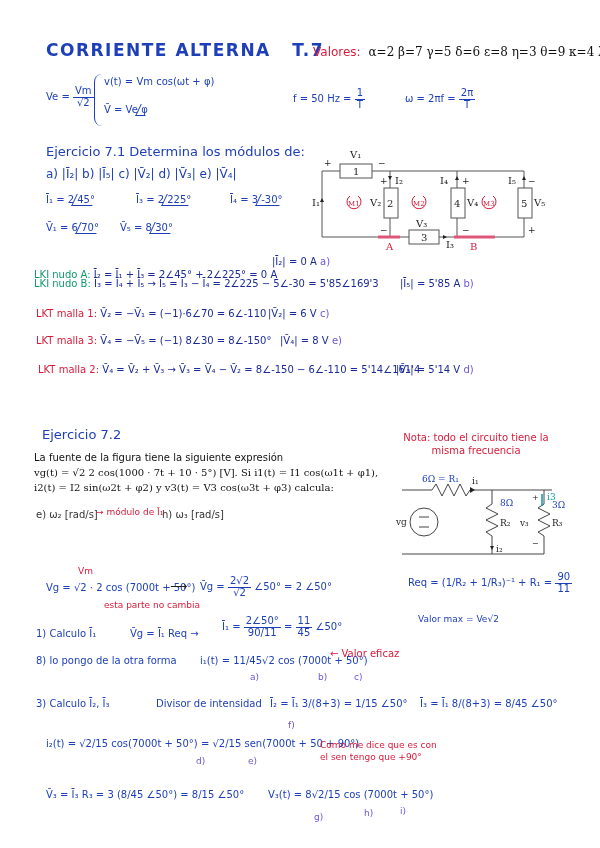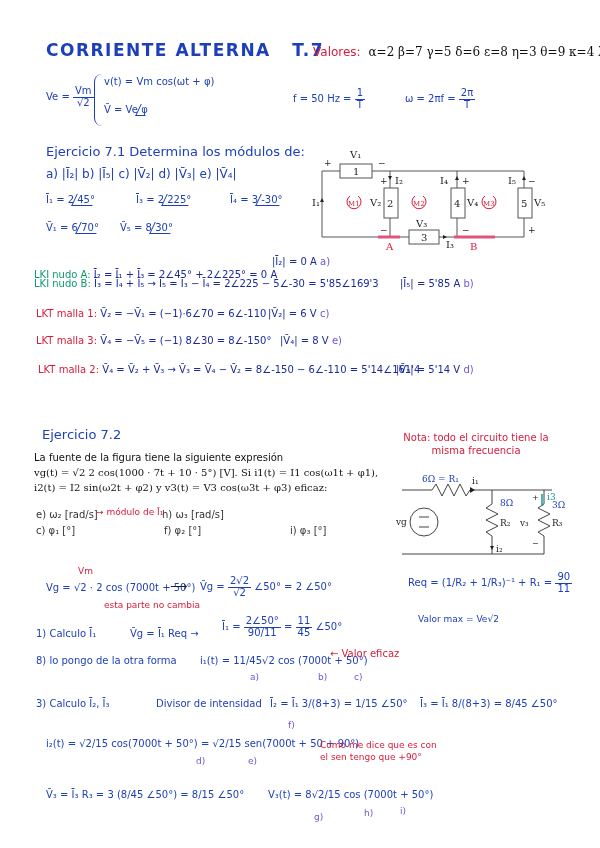--- a/index.html
+++ b/index.html
@@ -190,31 +190,26 @@
 <div class="abs f10" style="left:396px;top:364px;">
   <span class="navy">|V̄₃| = 5'14 V</span>
   <span class="violet">d)</span>
 </div>
 
 <div class="abs blue f13" style="left:42px;top:427px;">Ejercicio 7.2</div>
 <div class="abs red f10" style="left:396px;top:432px;white-space:normal;width:160px;text-align:center;line-height:1.25;">Nota: todo el circuito tiene la misma frecuencia</div>
 
 <div class="abs black f10" style="left:34px;top:452px;">La fuente de la figura tiene la siguiente expresión</div>
 <div class="abs black f10 serif" style="left:34px;top:467px;">vg(t) = √2 2 cos(1000 · 7t + 10 · 5°) [V]. Si i1(t) = I1 cos(ω1t + φ1),</div>
-<div class="abs black f10 serif" style="left:34px;top:482px;">i2(t) = I2 sin(ω2t + φ2) y v3(t) = V3 cos(ω3t + φ3) eficaz:</div>
+<div class="abs black f10 serif" style="left:34px;top:482px;">i2(t) = I2 sin(ω2t + φ2) y v3(t) = V3 cos(ω3t + φ3) calcula:</div>
 
 <div class="abs f10" style="left:36px;top:509px;width:340px;">
   <div style="display:flex;height:16px;">
     <span style="width:126px;color:#333;">e)  ω₂ [rad/s]</span>
     <span style="color:#333;">h)  ω₃ [rad/s]</span>
-  </div>
-  <div style="display:flex;height:16px;">
-    <span style="width:128px;color:#333;">c)  φ₁ [°]</span>
-    <span style="width:126px;color:#333;">f)  φ₂ [°]</span>
-    <span style="color:#333;">i)  φ₃ [°]</span>
   </div>
 </div>
 <div class="abs red f9" style="left:96px;top:507px;">→ módulo de Ī₁</div>
 
 <svg class="abs" style="left:392px;top:470px;" width="190" height="90" viewBox="0 0 190 90">
   <g stroke="#444" stroke-width="1" fill="none">
     <line x1="10" y1="20" x2="40" y2="20"></line>
     <polyline points="40,20 44,14 50,26 56,14 62,26 68,14 74,26 78,20"></polyline>
     <line x1="78" y1="20" x2="160" y2="20"></line>
     <line x1="100" y1="20" x2="100" y2="34"></line>

